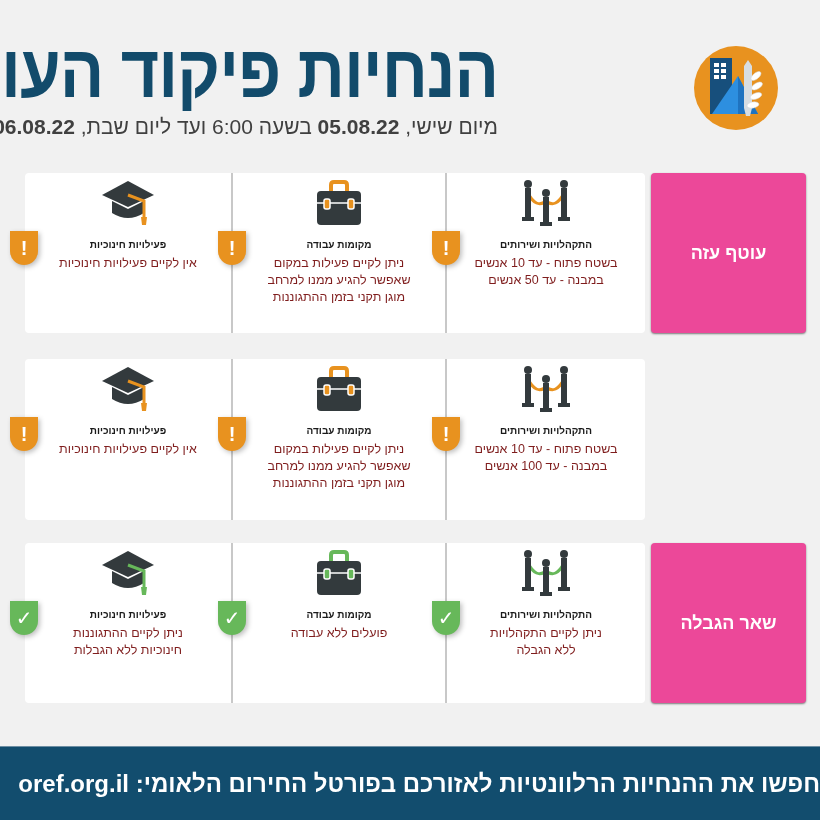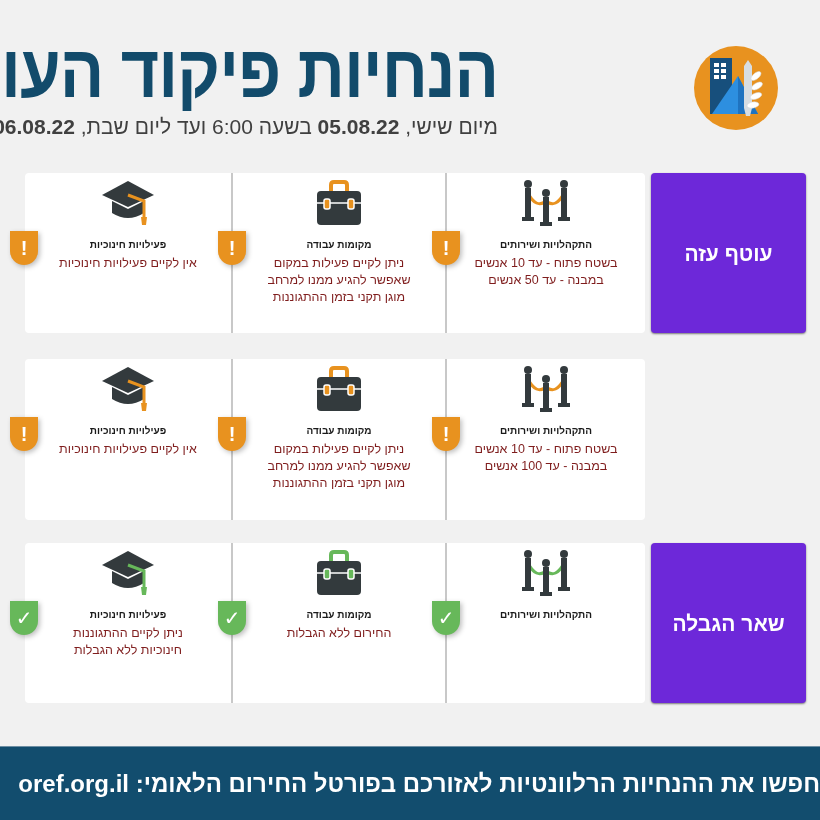--- a/index.html
+++ b/index.html
@@ -45,24 +45,24 @@
     position:absolute; left:-15px; top:58px; width:28px; height:34px;
     border-radius:0 0 14px 14px;
     box-shadow:2px 2px 5px rgba(0,0,0,0.25);
     display:flex; align-items:center; justify-content:center;
     color:#fff; font-weight:bold; font-size:20px; z-index:2;
   }
   .badge.warn { background:#e8921f; }
   .badge.ok { background:#67b85a; }
   .region {
     position:absolute; left:626px; top:0; width:155px; height:100%;
-    background:#6d28d9; border-radius:4px;
+    background:#ec4899; border-radius:4px;
     box-shadow:0 1px 2px rgba(0,0,0,0.5);
     display:flex; align-items:center; justify-content:center;
-    color:#fff; font-weight:bold; font-size:21px; direction:rtl; text-align:center;
+    color:#fff; font-weight:bold; font-size:18px; direction:rtl; text-align:center;
     line-height:25px; white-space:pre-line;
   }
   .footer {
     position:absolute; left:0; top:746px; width:820px; height:74px;
     background:#124d6e; border-top:1px solid #6d8ea3;
     display:flex; align-items:center; justify-content:flex-end;
   }
   .footer-text {
     color:#fff; font-size:24px; font-weight:bold; direction:rtl; white-space:nowrap;
   }
@@ -209,32 +209,34 @@
             <rect x="4" y="38" width="12" height="4"></rect>
             <circle cx="46" cy="5" r="4"></circle>
             <rect x="43" y="9" width="6" height="30"></rect>
             <rect x="40" y="38" width="12" height="4"></rect>
             <circle cx="28" cy="14" r="4"></circle>
             <rect x="25" y="18" width="6" height="26"></rect>
             <rect x="22" y="43" width="12" height="4"></rect>
           </g>
         </svg>
       <div class="cell-title">התקהלויות ושירותים</div>
+      <div class="cell-text">ניתן לקיים התקהלויות
+ללא הגבלה</div>
       <div class="badge ok">✓</div>
     </div>
     <div class="cell c2">
       <svg class="icon" viewBox="0 0 56 48">
           <path d="M20 12 V6 Q20 3 23 3 H33 Q36 3 36 6 V12" stroke="#67b85a" stroke-width="4" fill="none"></path>
           <rect x="6" y="12" width="44" height="34" rx="4" fill="#333a3d"></rect>
           <path d="M6 24 H50" stroke="#fff" stroke-width="1.5"></path>
           <rect x="13" y="20" width="6" height="10" rx="2" fill="#67b85a" stroke="#fff" stroke-width="1.5"></rect>
           <rect x="37" y="20" width="6" height="10" rx="2" fill="#67b85a" stroke="#fff" stroke-width="1.5"></rect>
         </svg>
       <div class="cell-title">מקומות עבודה</div>
-      <div class="cell-text">החירום ללא הגבלות</div>
+      <div class="cell-text">פועלים ללא עבודה</div>
       <div class="badge ok">✓</div>
     </div>
     <div class="cell c1">
       <svg class="icon" viewBox="0 0 56 48">
           <polygon points="28,2 54,16 28,28 2,16" fill="#333a3d"></polygon>
           <path d="M12 22 V34 Q28 44 44 34 V22 L28 30 Z" fill="#333a3d"></path>
           <path d="M28 16 L44 22 V40" stroke="#67b85a" stroke-width="3" fill="none"></path>
           <polygon points="41,38 47,38 46,46 42,46" fill="#67b85a"></polygon>
         </svg>
       <div class="cell-title">פעילויות חינוכיות</div>

